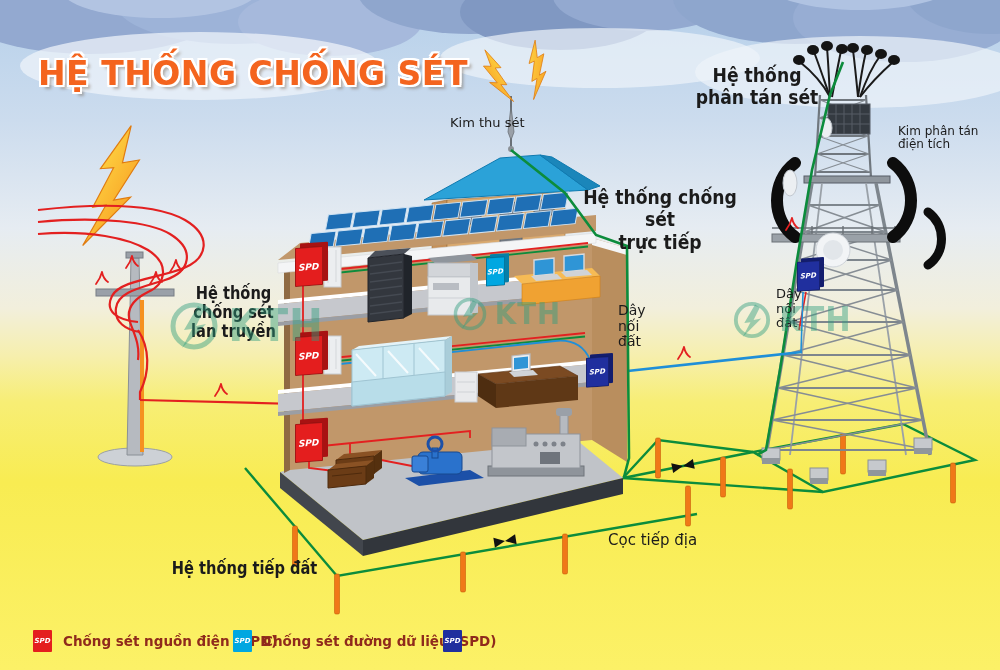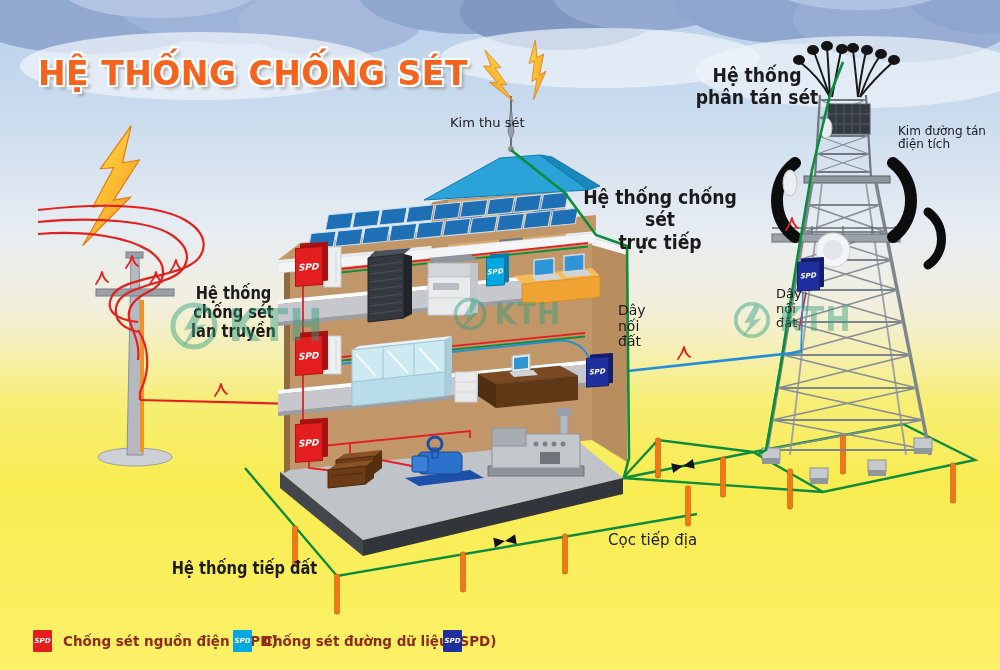--- a/index.html
+++ b/index.html
@@ -448,21 +448,21 @@
 <div id="title">HỆ THỐNG CHỐNG SÉT</div>
 
 <div class="lbl" style="left:450px;top:116px;font-size:13px;">Kim thu sét</div>
 
 <div class="lbl bold center cond" style="left:560px;top:186px;width:200px;font-size:20px;">Hệ thống chống sét
 trực tiếp</div>
 
 <div class="lbl bold center cond" style="left:672px;top:64px;width:170px;font-size:20px;">Hệ thống
 phân tán sét</div>
 
-<div class="lbl" style="left:898px;top:125px;font-size:12px;">Kim đường tán
+<div class="lbl" style="left:898px;top:125px;font-size:12px;">Kim phân tán
 điện tích</div>
 
 <div class="lbl bold center cond" style="left:176px;top:284px;width:115px;font-size:17px;">Hệ thống
 chống sét
 lan truyền</div>
 
 <div class="lbl" style="left:618px;top:303px;font-size:14px;">Dây
 nối
 đất</div>
 

